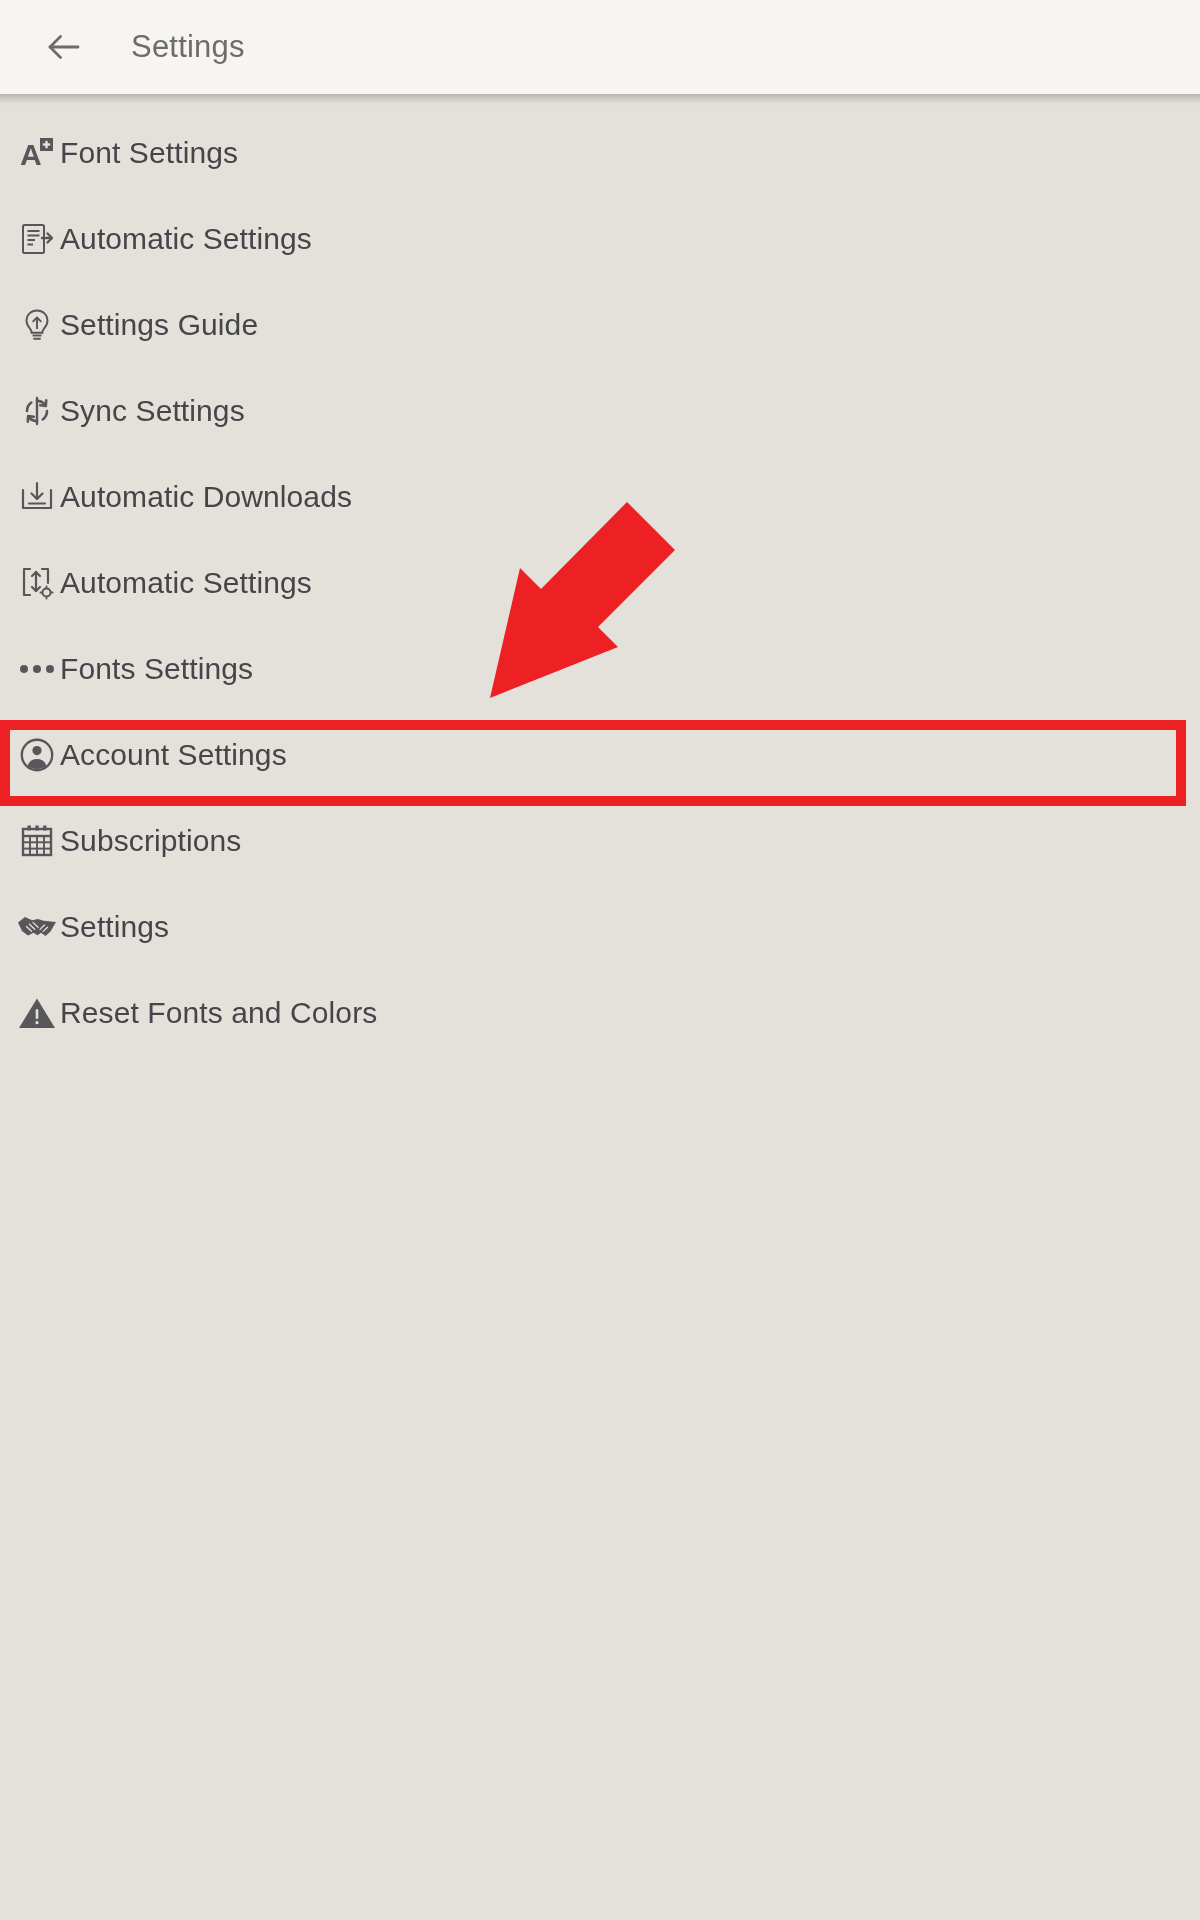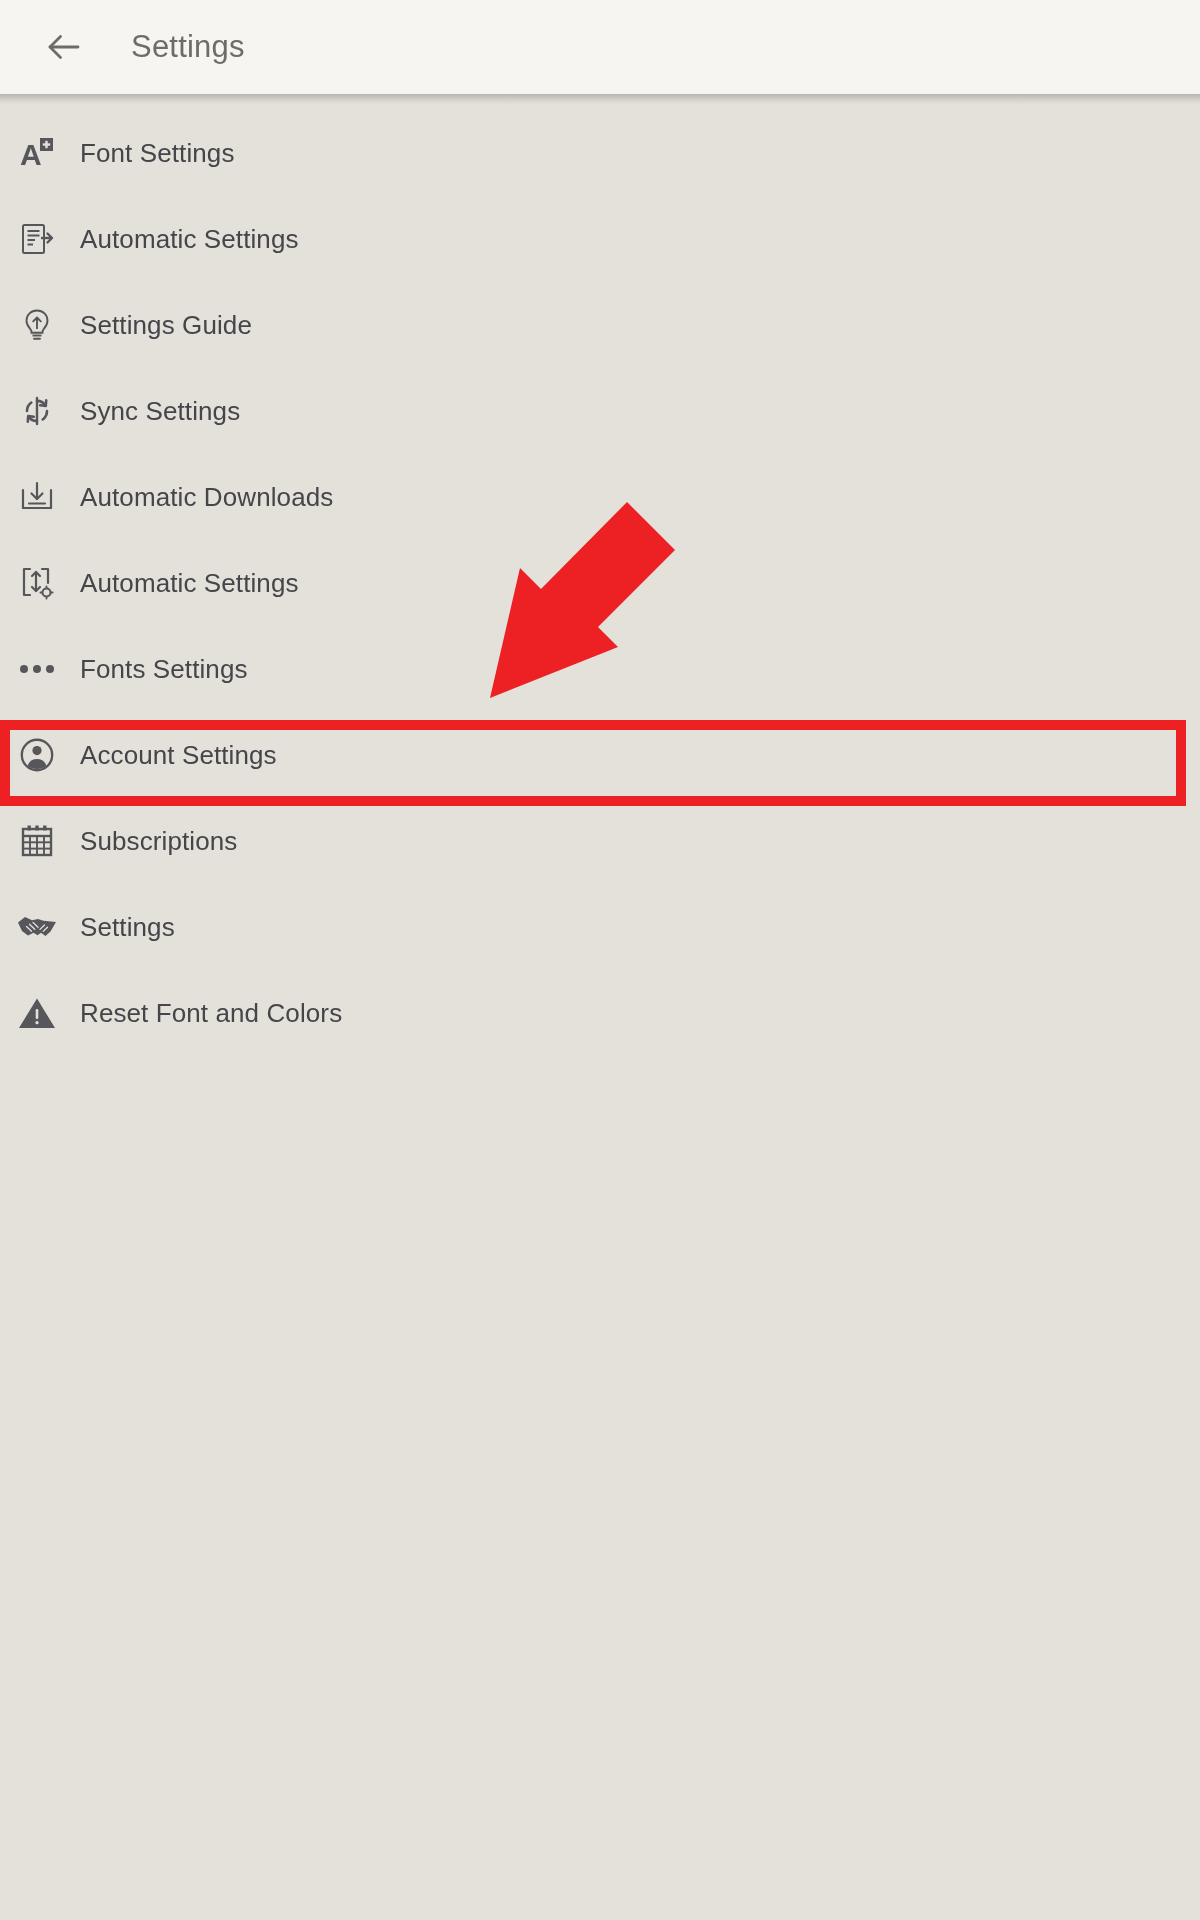--- a/index.html
+++ b/index.html
@@ -74,23 +74,22 @@
     min-width: 46px;
     height: 46px;
     display: flex;
     align-items: center;
     justify-content: center;
     color: #57565a;
     flex: 0 0 auto;
   }
   .item-icon svg { display: block; }
   .item-label {
-    font-size: 26px;
+    font-size: 30px;
     color: #45454a;
-    margin-left: 20px;
     white-space: nowrap;
     letter-spacing: .1px;
   }
   #highlight-frame {
     position: absolute;
     left: 0;
     top: 720px;
     width: 1186px;
     height: 86px;
     border: 10px solid #ed2024;
@@ -277,21 +276,21 @@
   </div>
 
   <div class="list-item">
     <span class="item-icon">
       <svg width="38" height="34" viewBox="0 0 38 34">
         <path d="M19 2.5L37 32H1z" fill="#57565a"></path>
         <rect x="17.7" y="13" width="2.6" height="10" rx="1.3" fill="#e3e1da"></rect>
         <circle cx="19" cy="26.7" r="1.6" fill="#e3e1da"></circle>
       </svg>
     </span>
-    <span class="item-label">Reset Font and Colors</span>
+    <span class="item-label">Reset Fonts and Colors</span>
   </div>
 
 </div>
 
 <div id="highlight-frame"></div>
 
 <div id="pointer-arrow">
   <svg width="230" height="220" viewBox="0 0 230 220">
     <path d="M157 12 L205 60 L128 137 L148 157 L20 208 L50 78 L71 99 Z" fill="#ed2024"></path>
   </svg>

